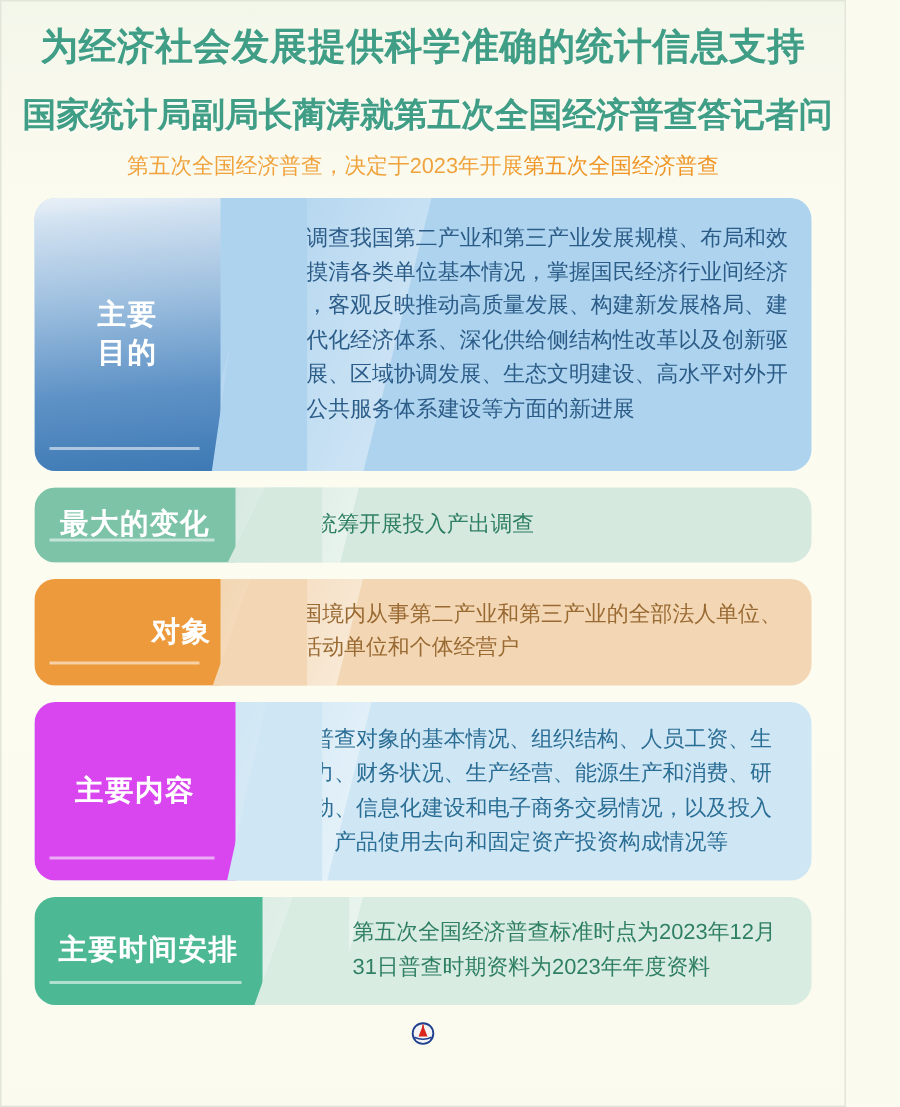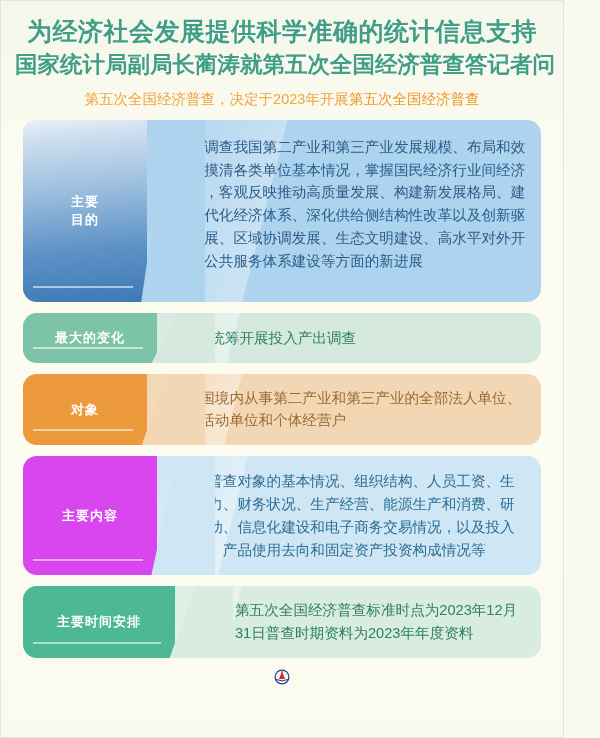--- a/index.html
+++ b/index.html
@@ -44,21 +44,21 @@
     font-family: "Liberation Serif", "DejaVu Serif", serif;
     text-shadow: 0 1px 0 rgba(255,255,255,0.6);
     white-space: nowrap;
   }
   .title-line2 {
     font-size: 22.5px;
     font-weight: bold;
     color: #3f9e85;
     letter-spacing: 0px;
     line-height: 1.3;
-    margin-top: 2px;
+    margin-top: 14px;
     font-family: "Liberation Serif", "DejaVu Serif", serif;
     text-shadow: 0 1px 0 rgba(255,255,255,0.6);
     white-space: nowrap;
   }
   .subtitle {
     margin-top: 11px;
     font-size: 14.5px;
     color: #f0a33c;
     line-height: 1.3;
     white-space: nowrap;
@@ -94,21 +94,21 @@
     justify-content: center;
     align-items: center;
     padding: 0 6px;
     box-sizing: border-box;
     z-index: 3;
   }
   .tab-label {
     position: relative;
     color: #ffffff;
     font-weight: bold;
-    font-size: 13px;
+    font-size: 19px;
     line-height: 1.32;
     text-align: center;
     letter-spacing: 1px;
     z-index: 4;
     white-space: nowrap;
   }
   .tab-underline {
     position: absolute;
     left: 10px;
     right: 14px;
@@ -135,21 +135,21 @@
   }
   .s1 .body-text { color: #2b5c88; padding-left: 28px; padding-top: 16px; }
 
   
   .s2 { background: #d5e9df; min-height: 48px; }
   .s2 .tab { background: #7cc3a8; width: 134px; }
   .s2 .body-text { color: #2e7f63; padding-top: 14px; padding-left: 24px; }
 
   
   .s3 { background: #f3d7b4; min-height: 70px; }
-  .s3 .tab { background: #ed9a3c; width: 124px; }
+  .s3 .tab { background: #ed9a3c; width: 124px; align-items: flex-end; }
   .s3 .body-text { color: #9a6a33; padding-top: 13px; padding-left: 24px; }
 
   
   .s4 { background: #cfe6f4; min-height: 118px; }
   .s4 .tab { background: #d946ef; width: 134px; }
   .s4 .body-text { color: #2b6e95; padding-top: 14px; padding-left: 22px; }
 
   
   .s5 { background: #d9ece2; min-height: 66px; gap: 40px; }
   .s5 .tab { background: #4cb894; width: 152px; }

